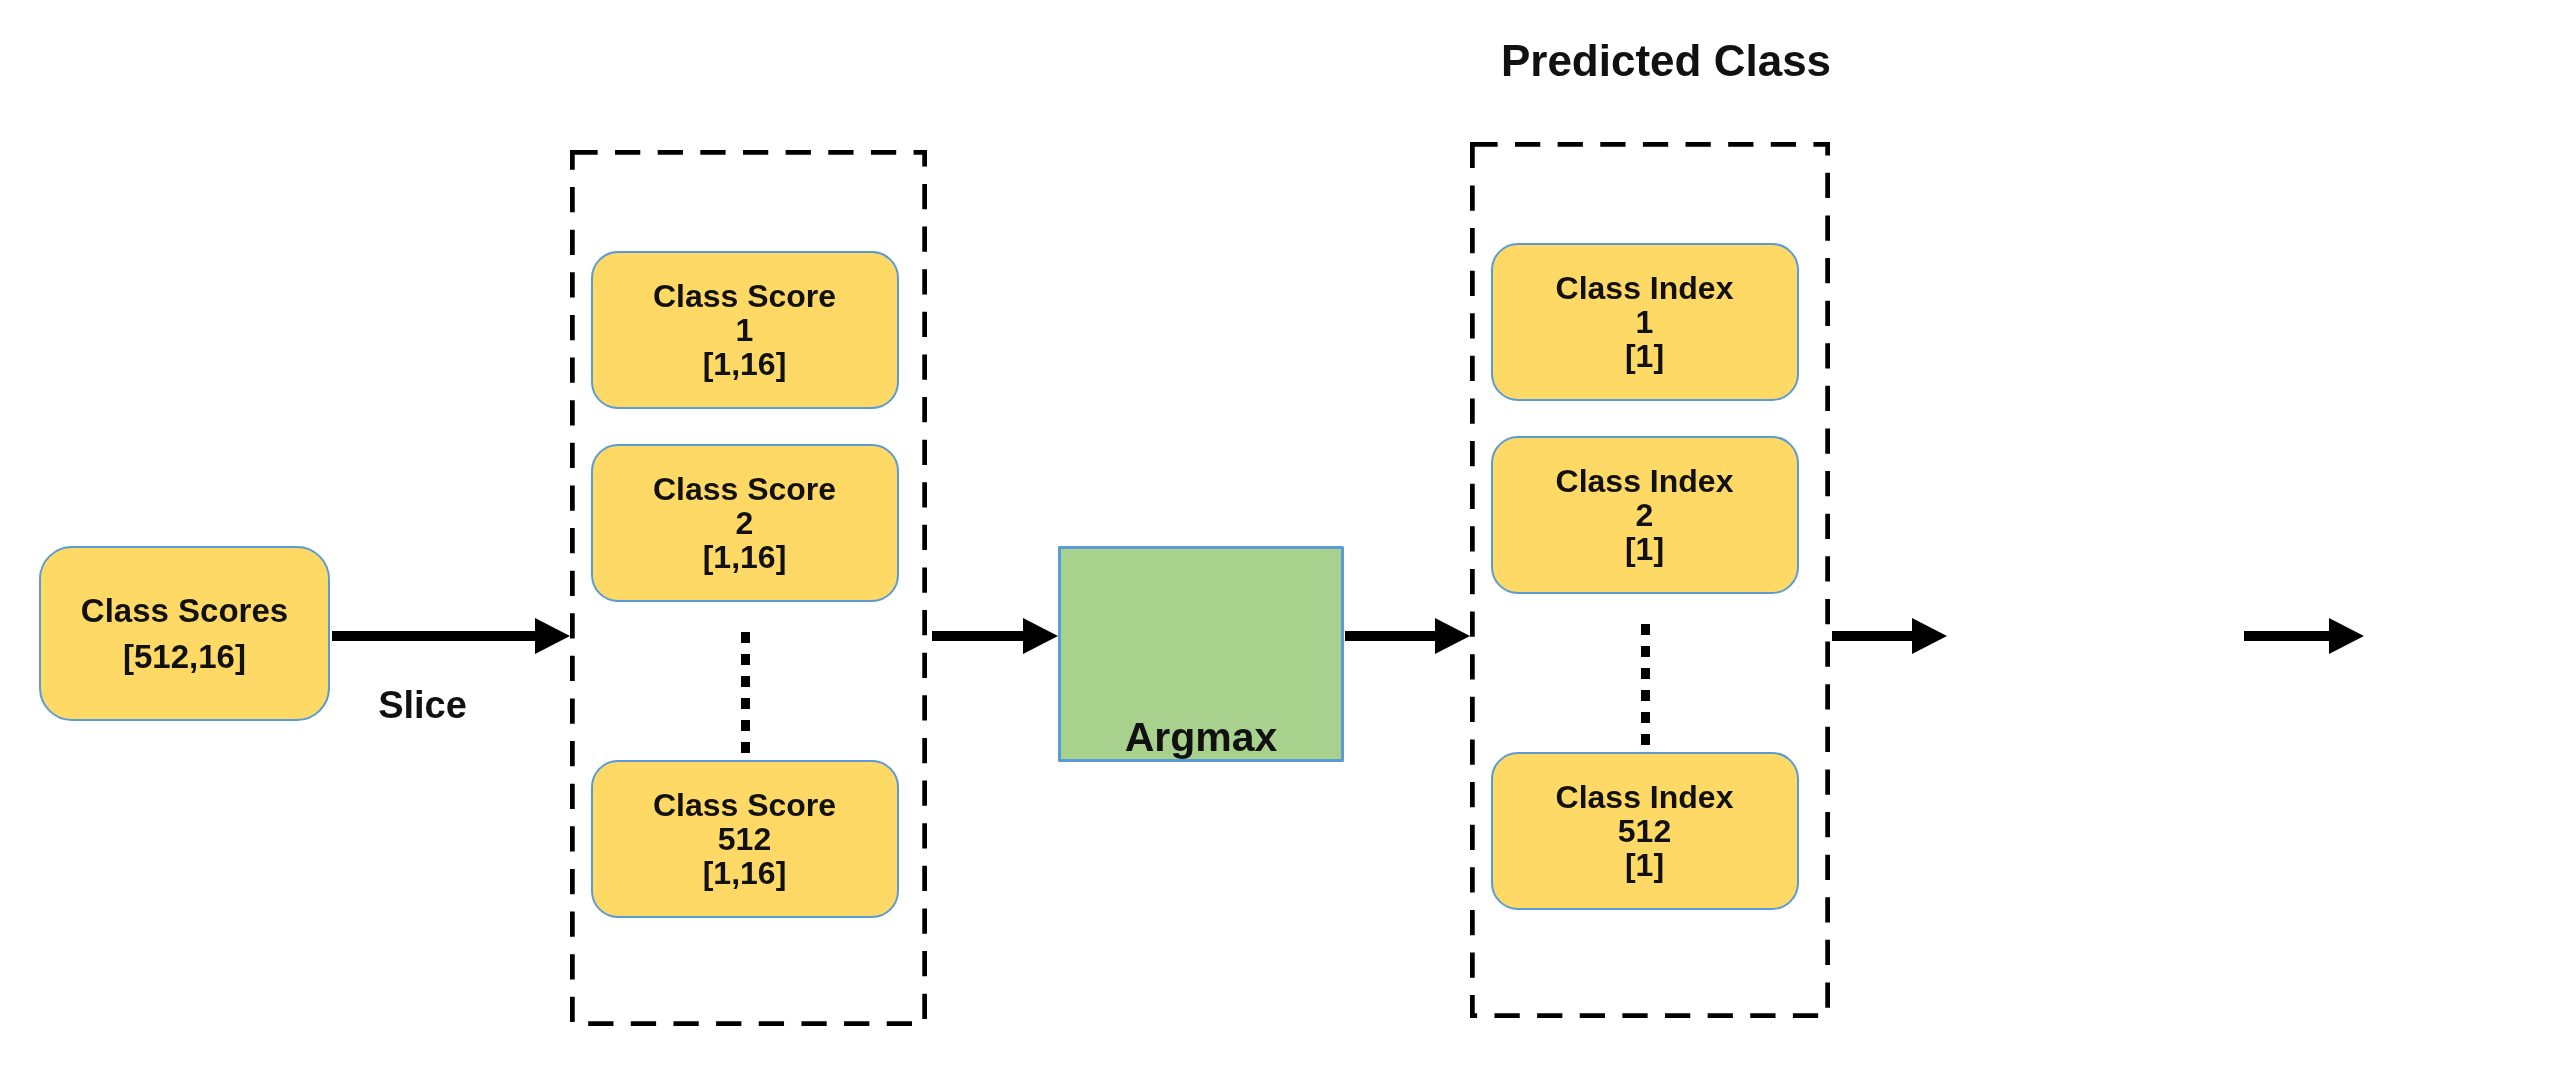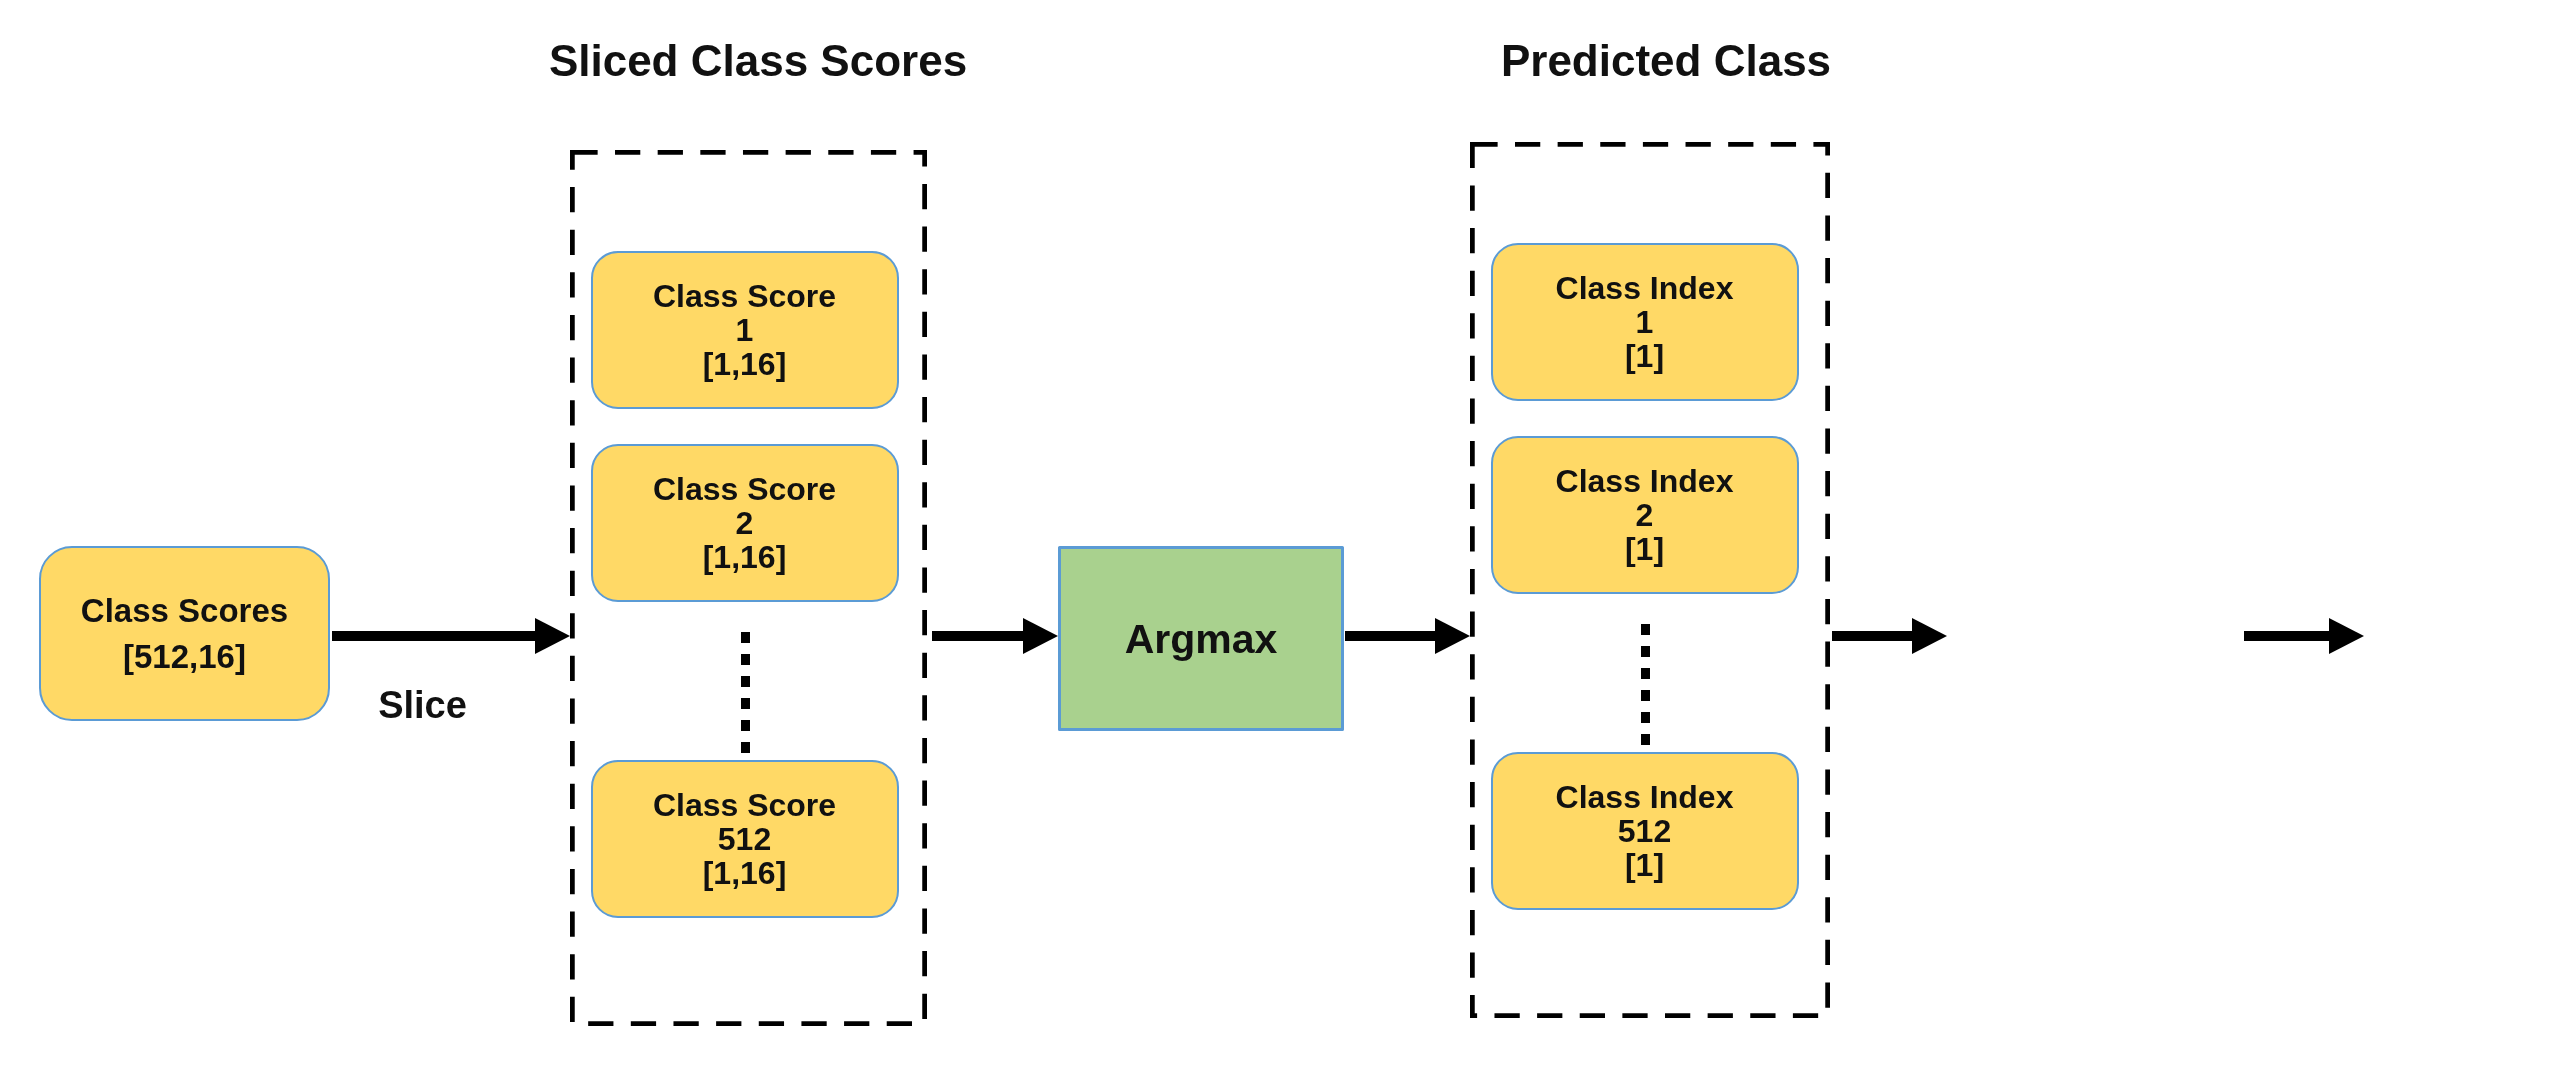--- a/index.html
+++ b/index.html
@@ -84,21 +84,20 @@
     display:block;
     width:8.7px;height:11px;
     background:var(--line);
   }
 </style>
 </head>
 <body>
 
 <div class="canvas">
 
-  <div class="title" style="left:521px;top:36px;width:474px;">Sliced Class Scores</div>
   <div class="title" style="left:1429px;top:36px;width:474px;">Predicted Class</div>
 
   <div class="node yellow rounded-lg src-node" style="left:39px;top:546px;width:291px;height:175px;">
     <span class="label">Class Scores
 [512,16]</span>
   </div>
 
   <div class="arrow" style="left:332px;top:617px;width:238px;">
     <div class="shaft"></div>
     <div class="head"></div>
@@ -132,21 +131,21 @@
 512
 [1,16]</span>
     </div>
   </div>
 
   <div class="arrow" style="left:932px;top:617px;width:126px;">
     <div class="shaft"></div>
     <div class="head"></div>
   </div>
 
-  <div class="node green op-node" style="left:1058px;top:546px;width:286px;height:185px;">
+  <div class="node green op-node" style="left:1058px;top:546px;width:286px;height:216px;align-items:flex-end;">
     <span class="label">Argmax</span>
   </div>
 
   <div class="arrow" style="left:1345px;top:617px;width:125px;">
     <div class="shaft"></div>
     <div class="head"></div>
   </div>
 
   <div class="group" style="left:1470px;top:142px;width:360px;height:876px;">
     <svg viewBox="0 0 456 1110" preserveAspectRatio="none">

